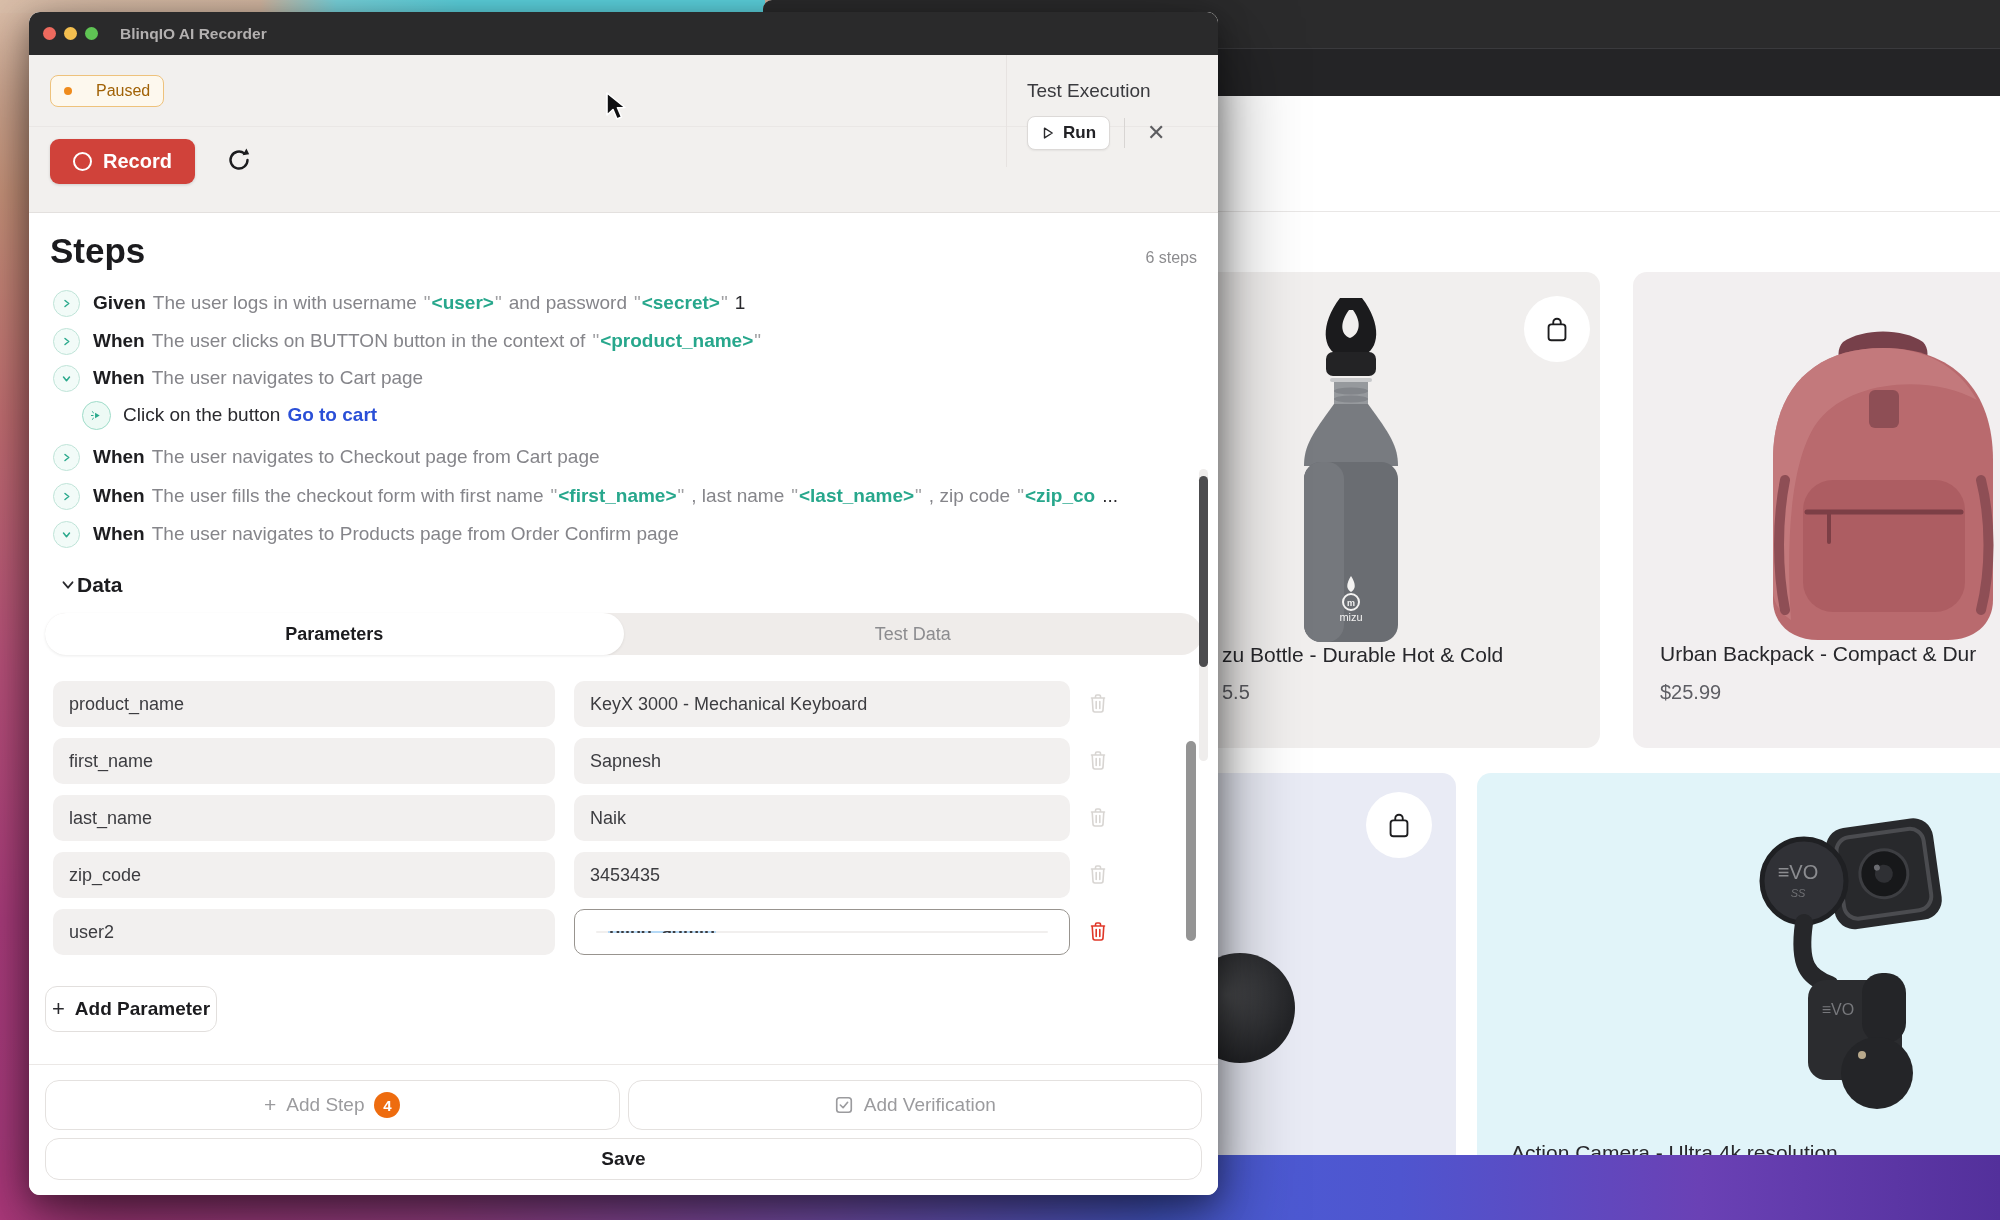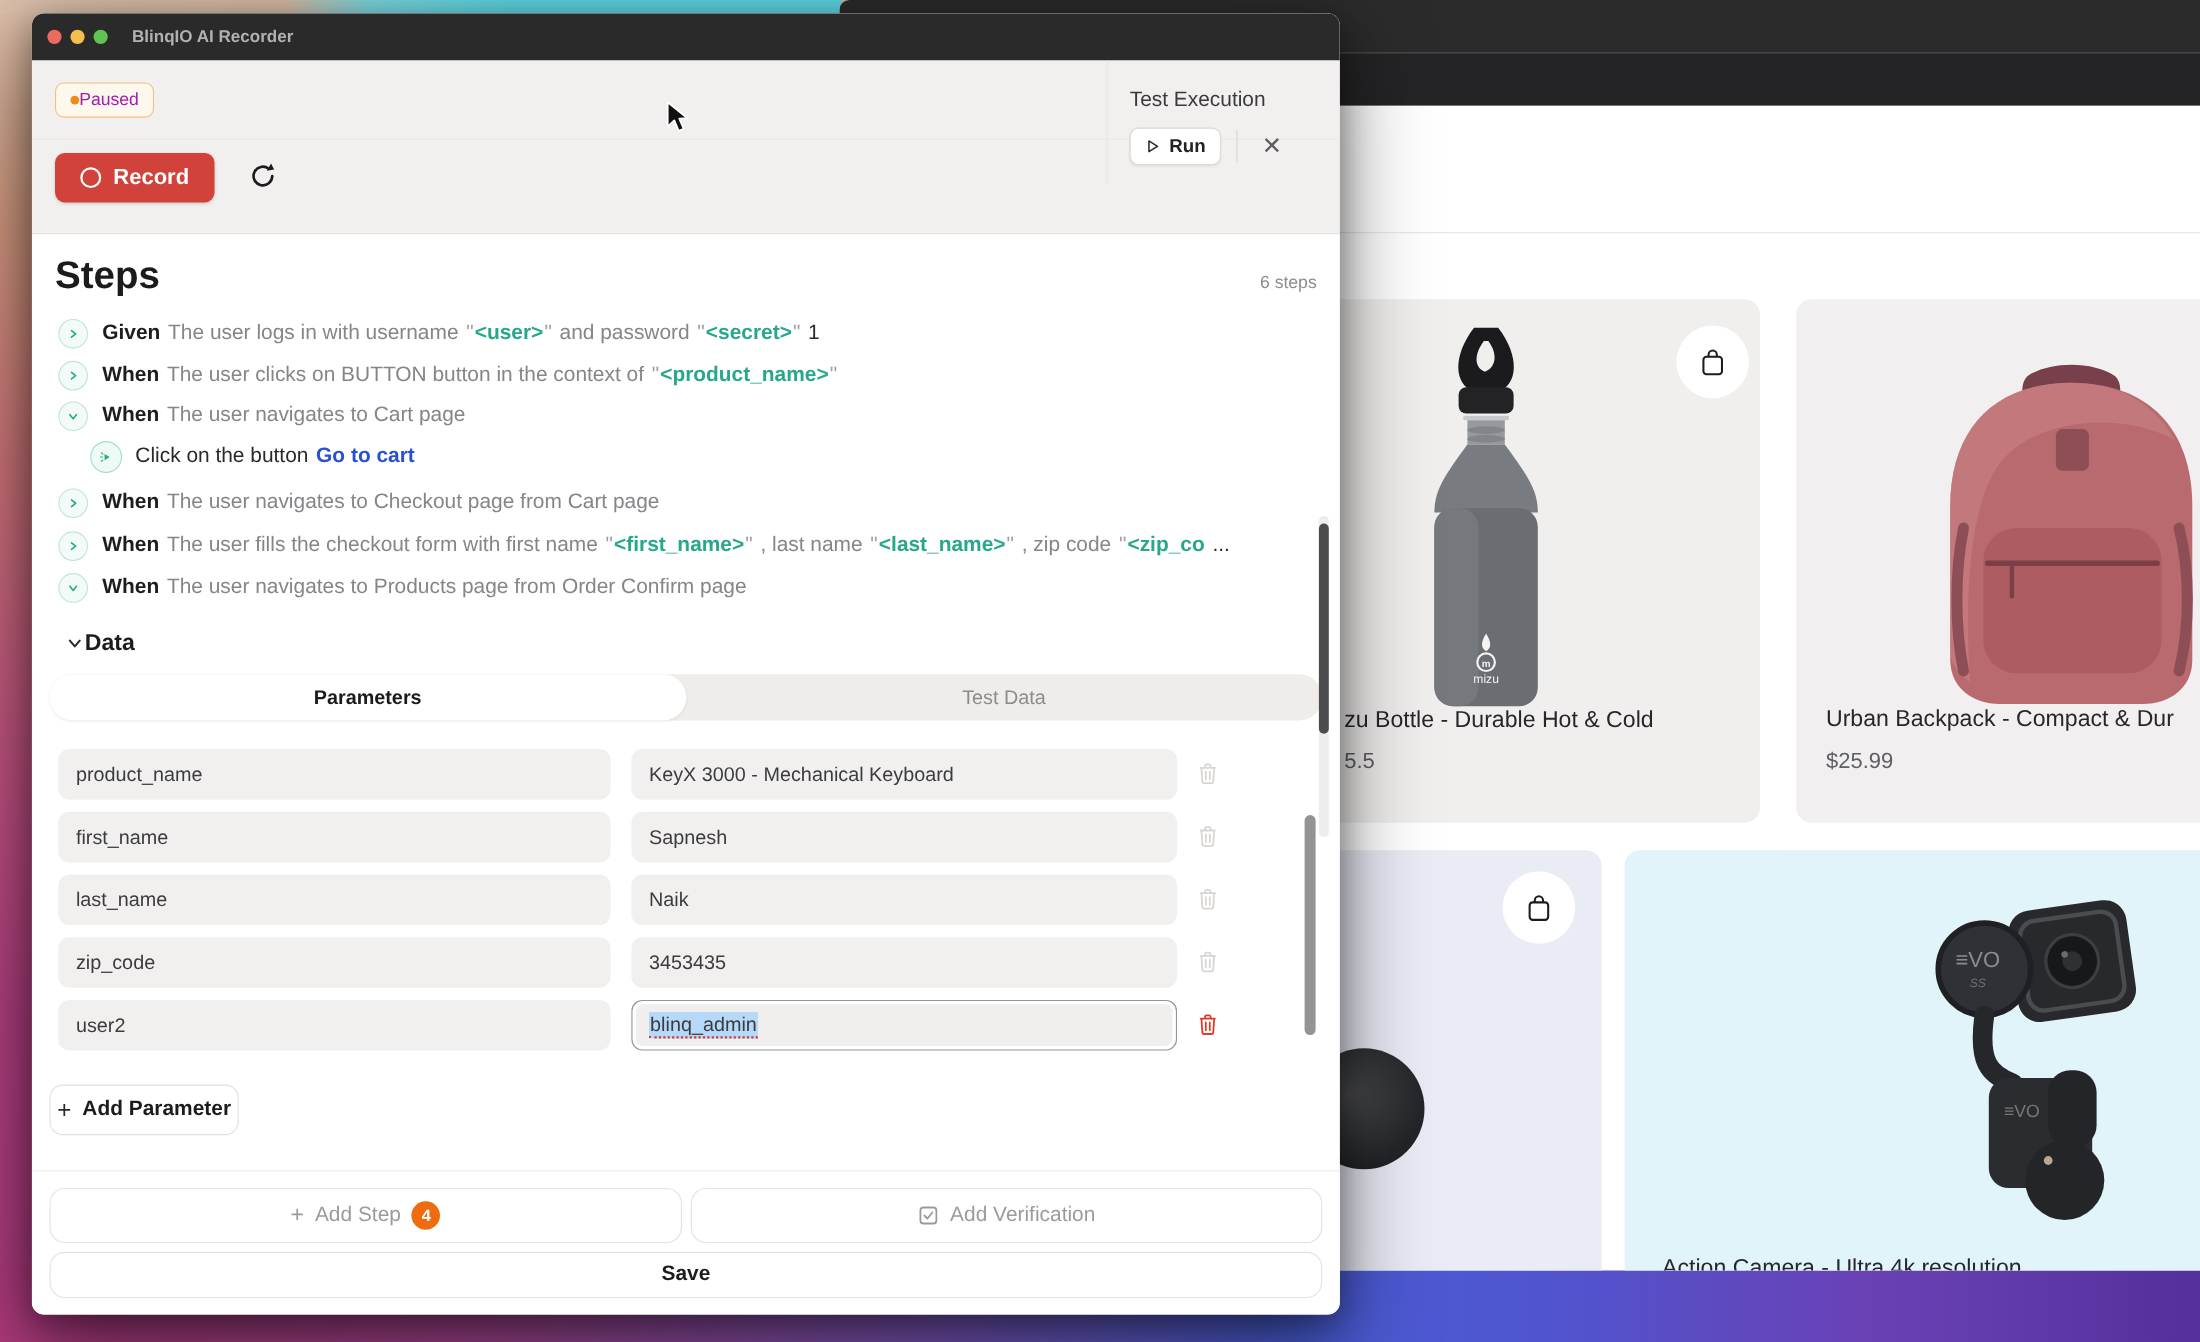--- a/index.html
+++ b/index.html
@@ -35,22 +35,22 @@
   .recorder{position:absolute;left:29px;top:12px;width:1189px;height:1183px;border-radius:11px;
       background:#f2f0ee;box-shadow:0 30px 80px rgba(0,0,0,.5),0 8px 30px rgba(0,0,0,.35);overflow:hidden;}
   .titlebar{height:43px;background:#2a2a2b;display:flex;align-items:center;padding-left:14px;
       border-radius:11px 11px 0 0;}
   .tl{width:13px;height:13px;border-radius:50%;margin-right:8px;}
   .tl.red{background:#ee6a5e}.tl.yellow{background:#f4bf4f}.tl.green{background:#5fc454}
   .win-title{margin-left:14px;font-size:15.5px;font-weight:700;color:#b3b0b0;}
 
   .app-header{position:relative;height:157px;background:#f2f0ee;border-bottom:1px solid #e3e0de;}
   .paused-row{height:71px;border-bottom:1px solid #eae7e5;display:flex;align-items:center;padding-left:21px;}
-  .paused-badge{display:inline-flex;align-items:center;gap:0;border:1px solid #eec27c;background:#fdf8ee;
-      border-radius:8px;padding:6px 13px;font-size:16px;color:#a21caf;}
+  .paused-badge{display:inline-flex;align-items:center;gap:24px;border:1px solid #eec27c;background:#fdf8ee;
+      border-radius:8px;padding:6px 13px;font-size:16px;color:#a16207;}
   .paused-dot{width:8px;height:8px;border-radius:50%;background:#ef8b1d;}
   .record-row{display:flex;align-items:center;padding:12px 0 0 21px;}
   .record-btn{display:inline-flex;align-items:center;gap:11px;background:#d0423a;color:#fff;
       border:none;border-radius:9px;padding:11px 23px;font-size:20px;font-weight:700;
       font-family:inherit;box-shadow:0 1px 3px rgba(0,0,0,.15);}
   .record-ring{width:15px;height:15px;border:2.5px solid #fff;border-radius:50%;}
   .refresh-btn{background:none;border:none;margin-left:27px;padding:4px;cursor:default;}
 
   .test-exec{position:absolute;left:977px;top:0;width:211px;height:112px;border-left:1px solid #e7e3e1;
       padding:25px 0 0 20px;box-sizing:border-box;}
@@ -91,21 +91,21 @@
   .tab.active{background:#fff;font-weight:600;color:#1b1b1e;box-shadow:0 1px 3px rgba(0,0,0,.08);}
   .tab.inactive{color:#8c8c8f;}
 
   .param-rows{margin-top:25px;display:flex;flex-direction:column;gap:9px;}
   .param-row{display:flex;align-items:center;padding-left:24px;height:48px;}
   .pfield{height:46px;border-radius:10px;background:#f2f0ef;display:flex;align-items:center;
       box-sizing:border-box;font-size:18px;color:#3c3c40;}
   .pfield .ptext{padding:0 16px;white-space:nowrap;overflow:hidden;}
   .pfield.name{width:502px;}
   .pfield.value{width:496px;margin-left:19px;}
-  .pfield.focused{background:#fff;border:1.7px solid #98948f;padding:3px;}
+  .pfield.focused{background:#fff;border:1.7px solid #98948f;padding:21px;font-weight:bold;}
   .pfield.focused .ptext{background:#f1efee;border-radius:7px;height:100%;display:flex;align-items:center;width:100%;padding:0 12px;}
   .sel{background:#b5d9f6;border-bottom:2px dotted #d23b2f;padding:1px 1px 0 1px;}
   .trash{margin-left:15px;width:26px;height:26px;color:#d8d5d2;background:none;border:none;padding:0;}
   .trash.danger{color:#e03728;}
   .param-error{margin:10px 0 0 24px;font-size:17.5px;color:#cf3a2a;}
   .add-param-btn{display:flex;align-items:center;justify-content:center;gap:10px;margin:30px 16px 0 16px;height:46px;
       background:#fff;border:1px solid #e2dfdd;border-radius:12px;font-size:19px;font-weight:600;color:#1c1c1f;font-family:inherit;}
   .plus{font-size:22px;font-weight:400;color:#2a2a2e;line-height:0;}
   .params-scroll-thumb{position:absolute;left:1157px;top:528px;width:10px;height:200px;border-radius:5px;background:#949494;}
 

